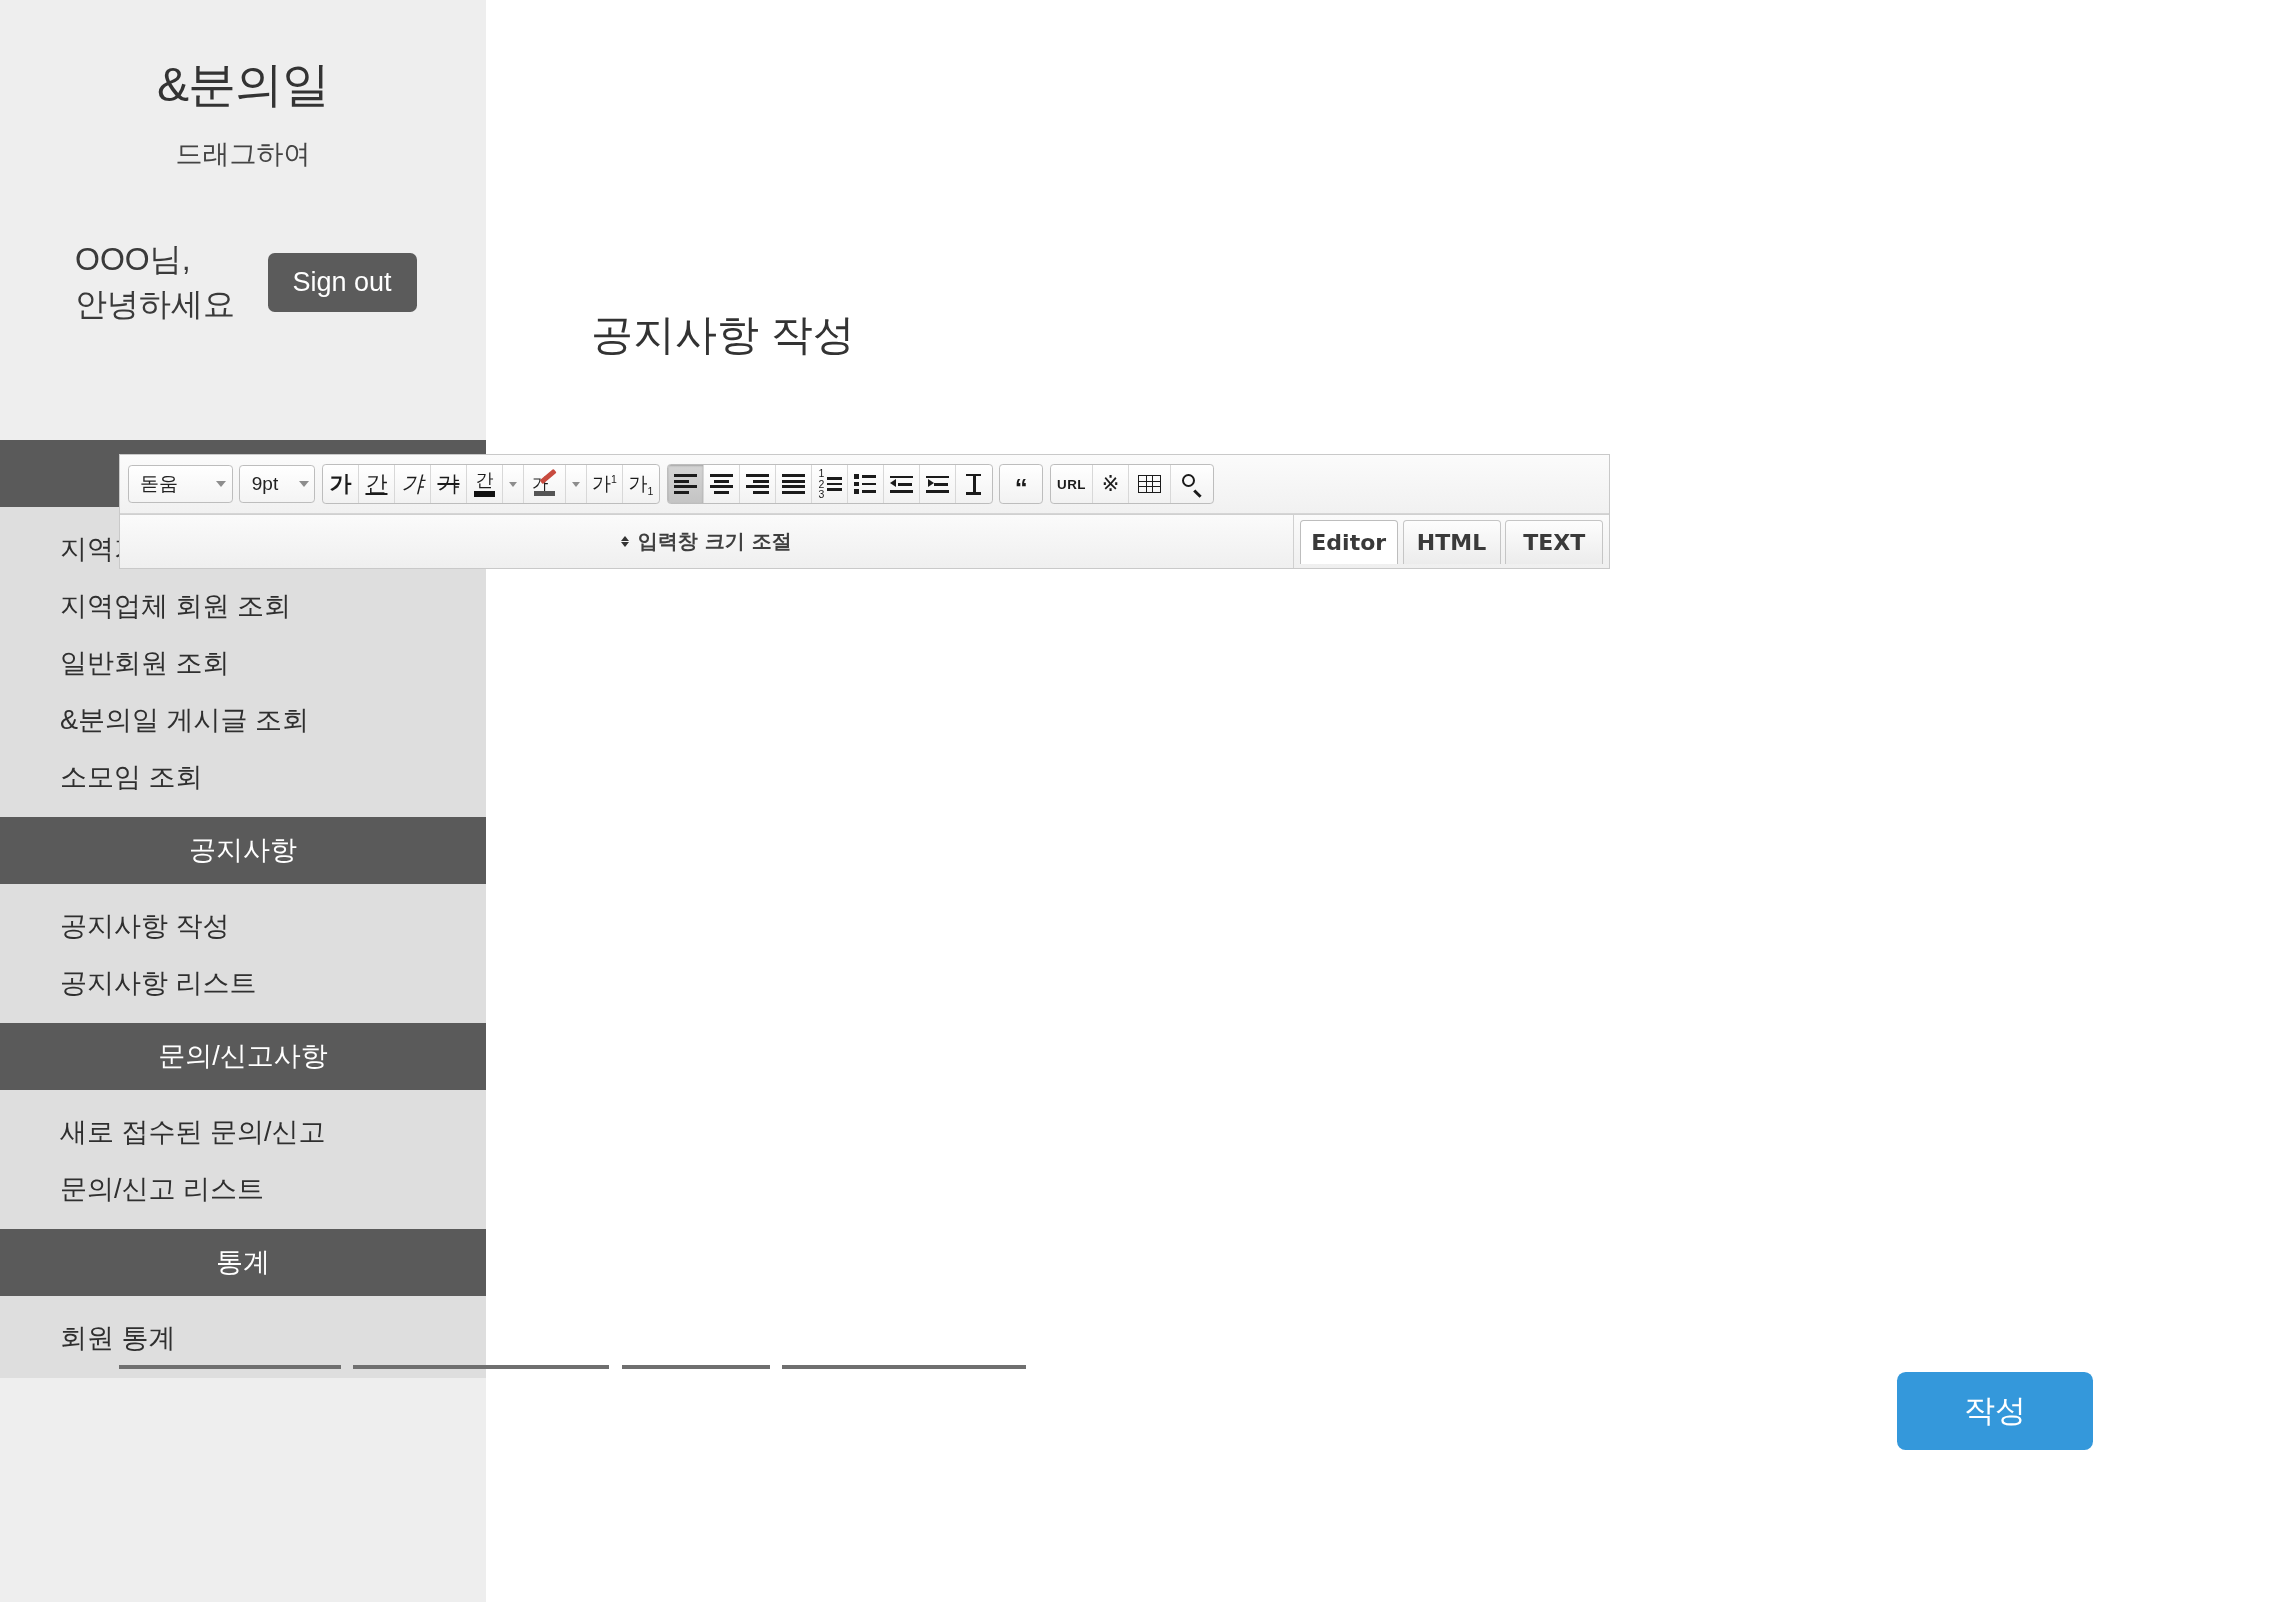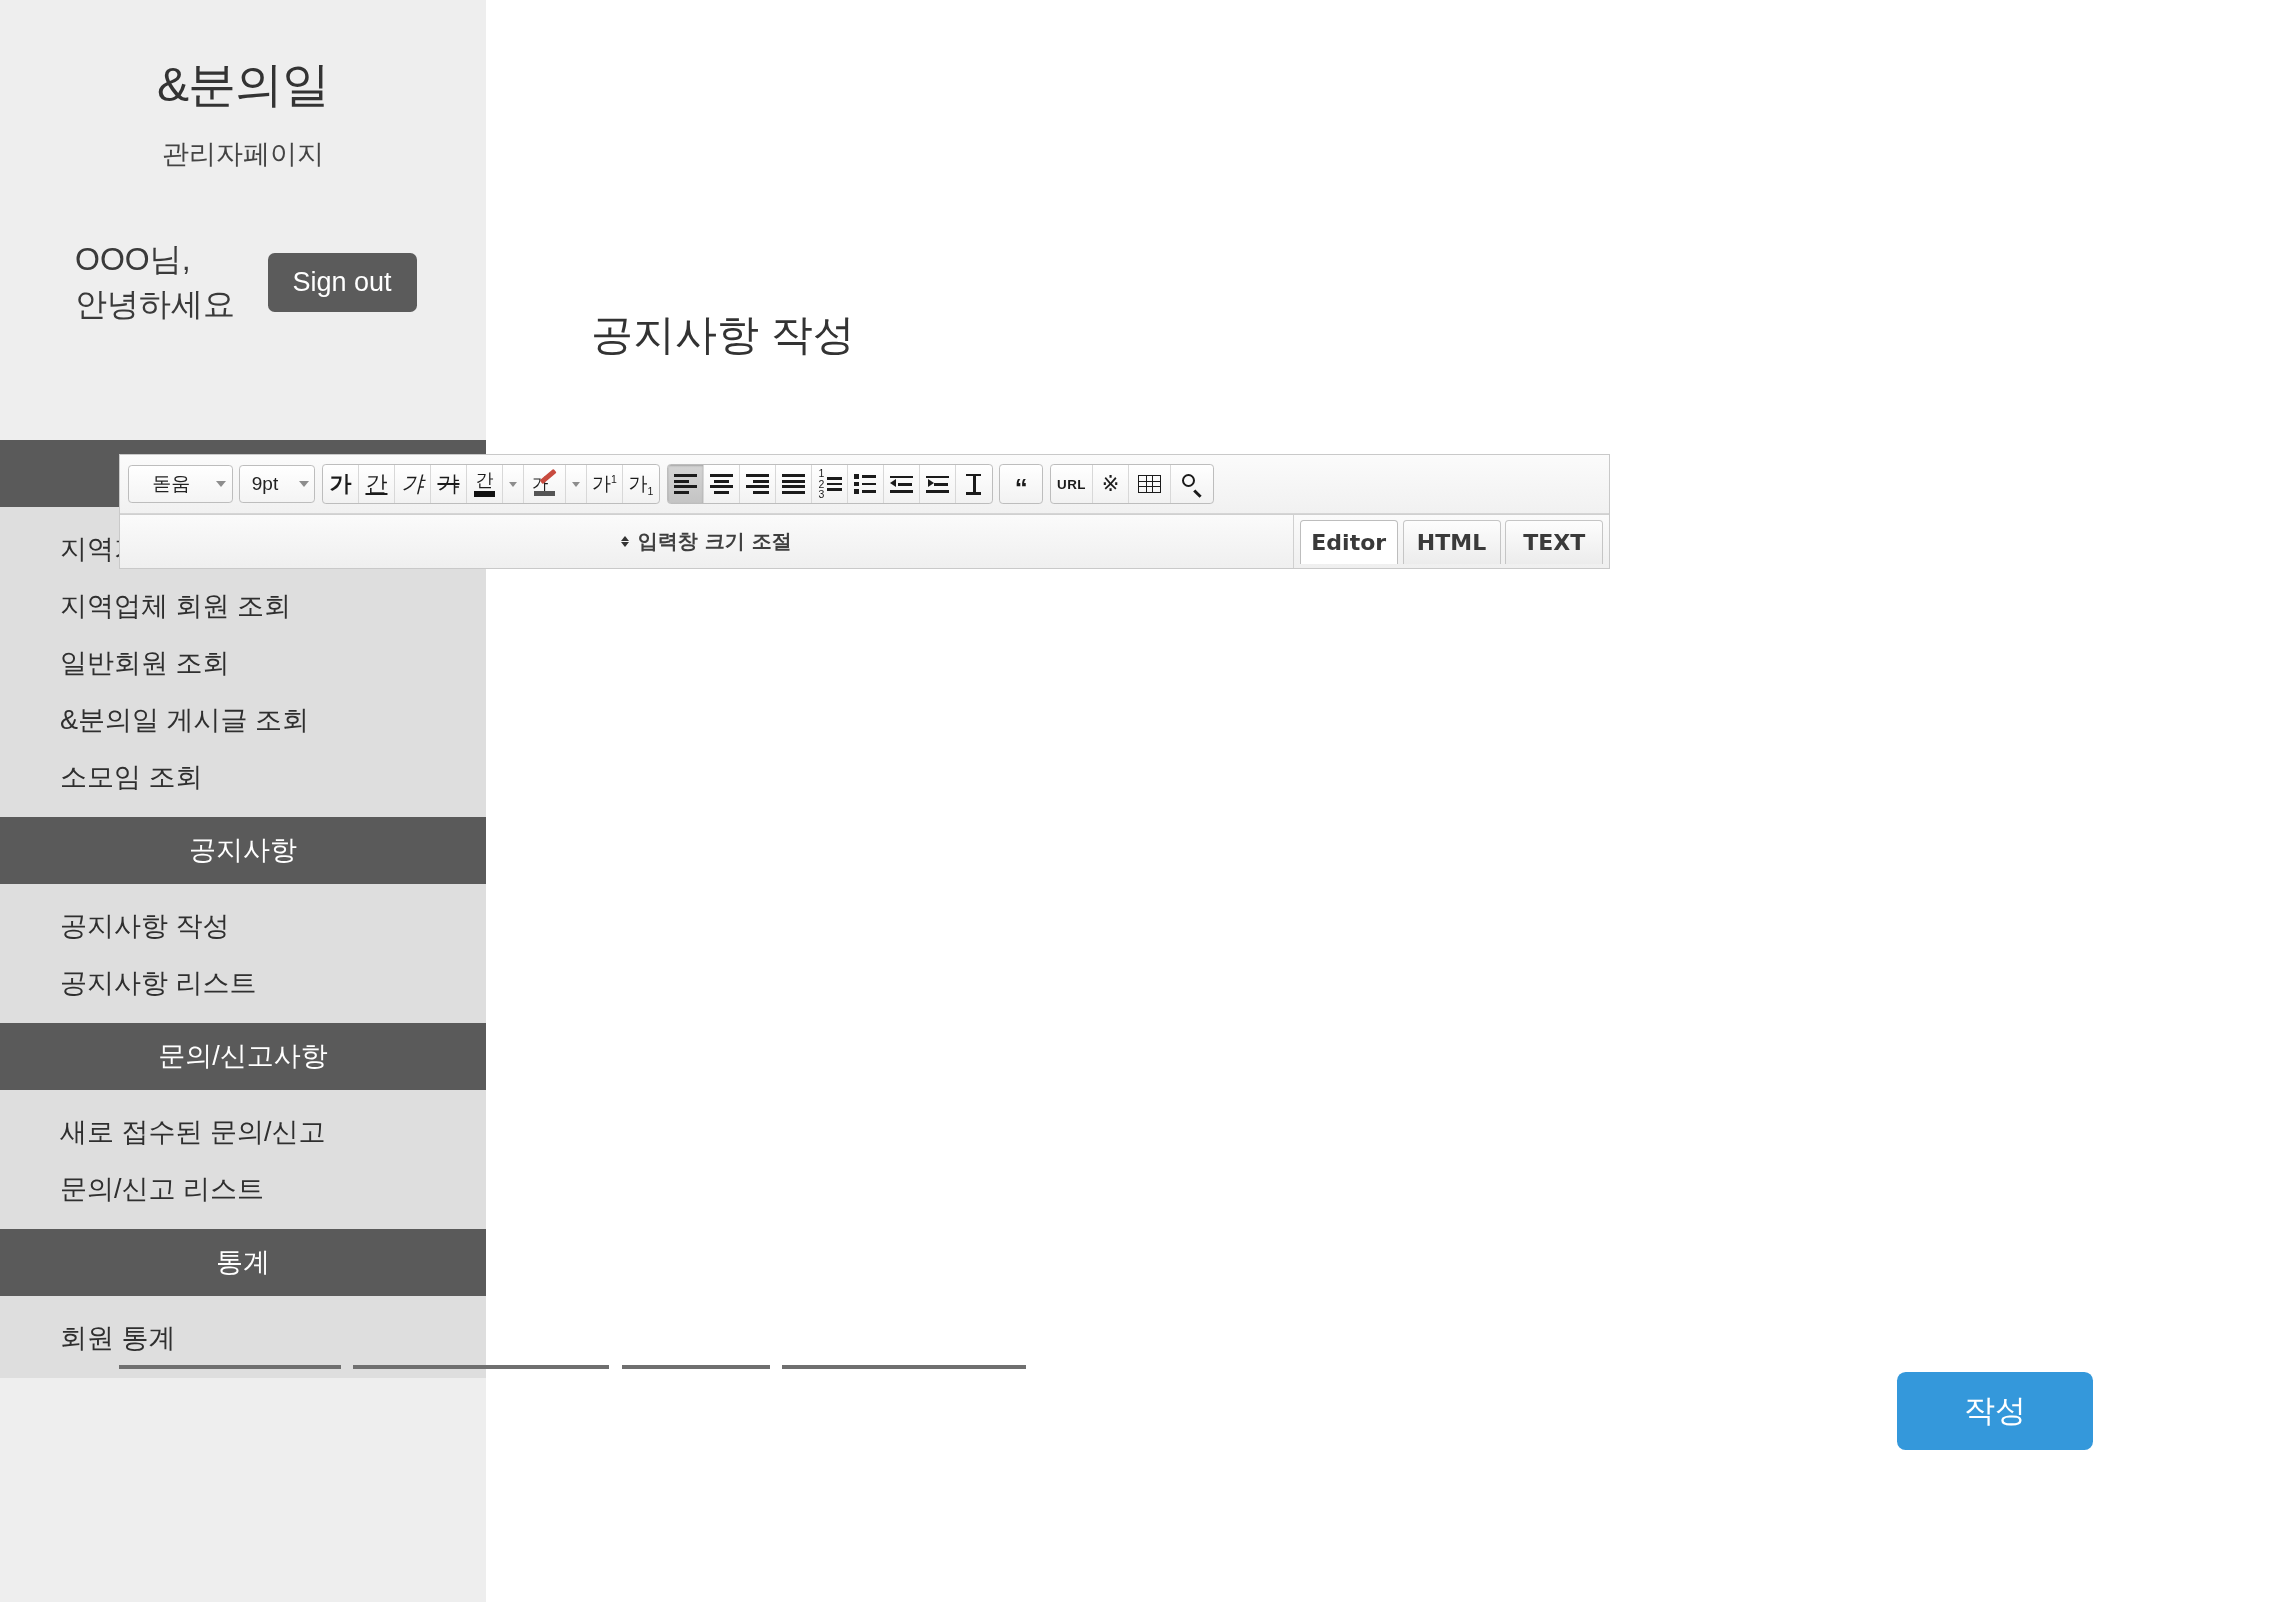--- a/index.html
+++ b/index.html
@@ -117,21 +117,21 @@
     color: #222;
     box-shadow: inset 0 1px 0 #fff;
   }
   .tb-select .lbl { flex: 1; white-space: nowrap; }
   .tb-select .caret {
     width: 0; height: 0; margin-left: 13.4px;
     border-left: 5.7px solid transparent;
     border-right: 5.7px solid transparent;
     border-top: 6.7px solid #8d8d8d;
   }
-  .sel-font { width: 105px; text-align: center; }
+  .sel-font { width: 105px; }
   .sel-size { width: 76px; }
 
   .tb-group {
     display: flex;
     align-items: stretch;
     height: 40px;
     border: 1px solid #bdbdbd;
     border-radius: 3.8px;
     background: linear-gradient(#ffffff, #f2f2f2);
     overflow: hidden;
@@ -335,21 +335,21 @@
     font-family: inherit;
   }
 </style>
 </head>
 <body>
 
 <div class="page">
 
   <aside class="sidebar">
     <div class="brand-title">&amp;분의일</div>
-    <div class="brand-sub">관리자페이지</div>
+    <div class="brand-sub">드래그하여</div>
 
     <div class="user-row">
       <div class="user-greeting">OOO님,
 안녕하세요</div>
       <button class="signout-btn">Sign out</button>
     </div>
 
     <nav class="nav">
 
       <div class="nav-header">조회/관리</div>

